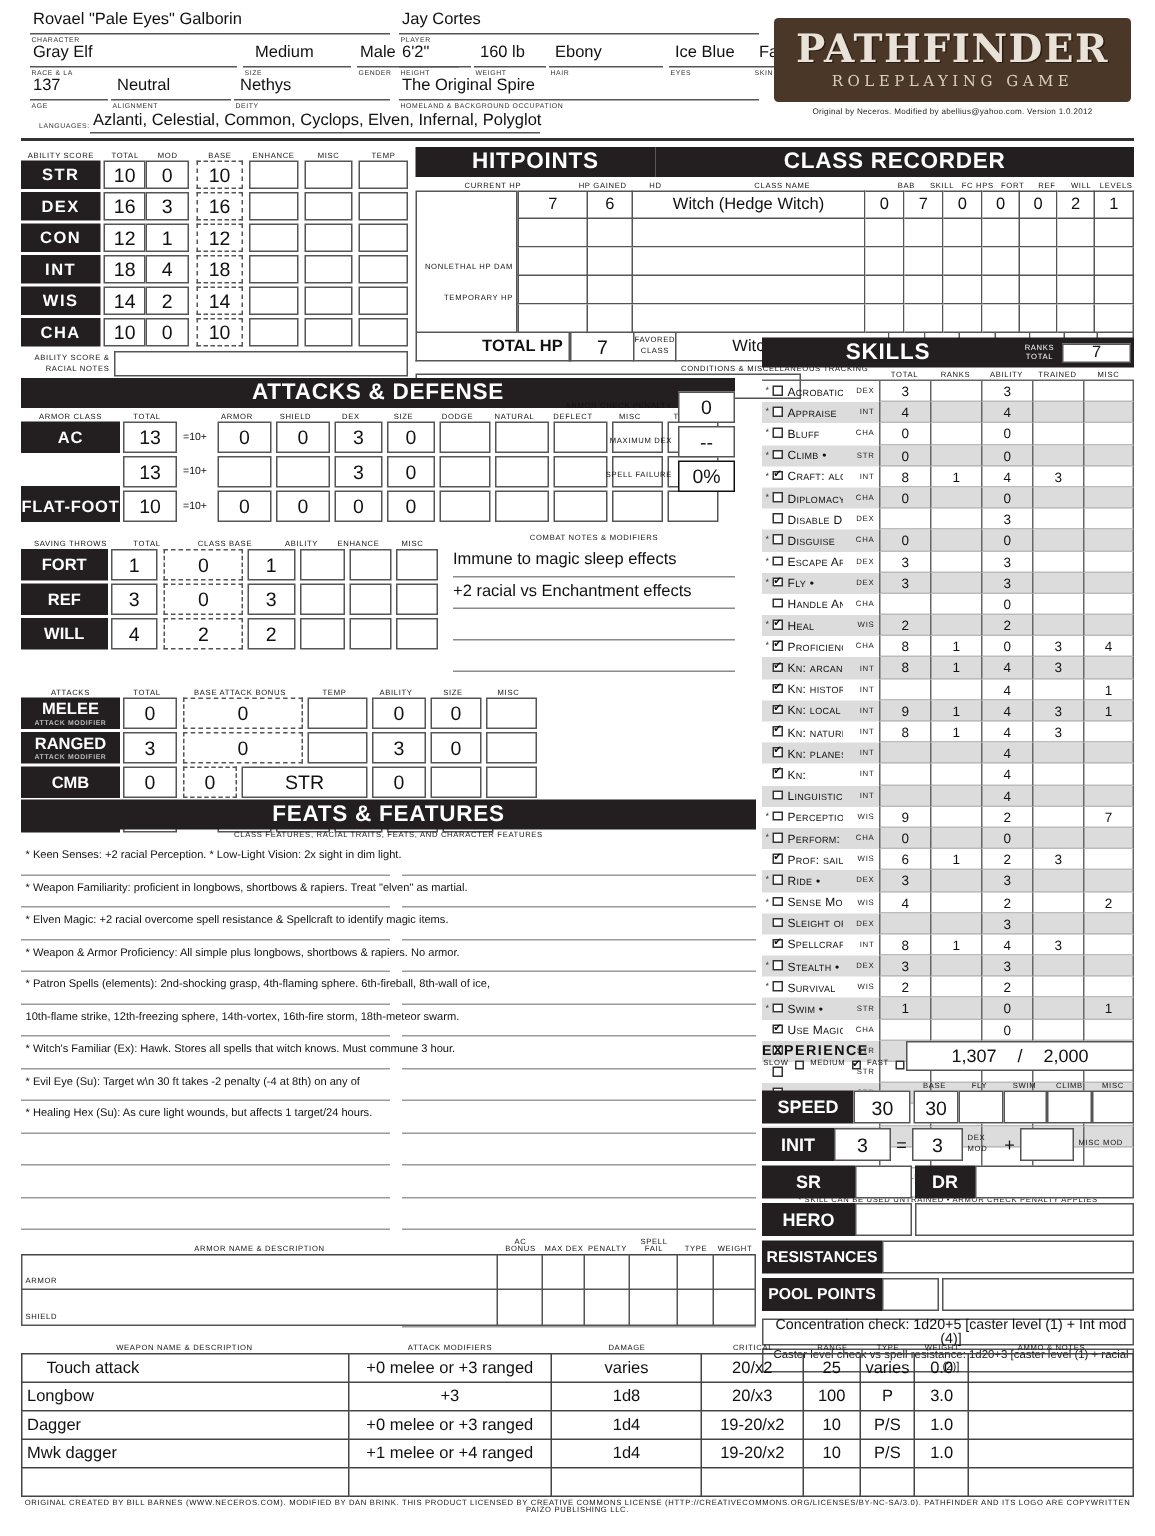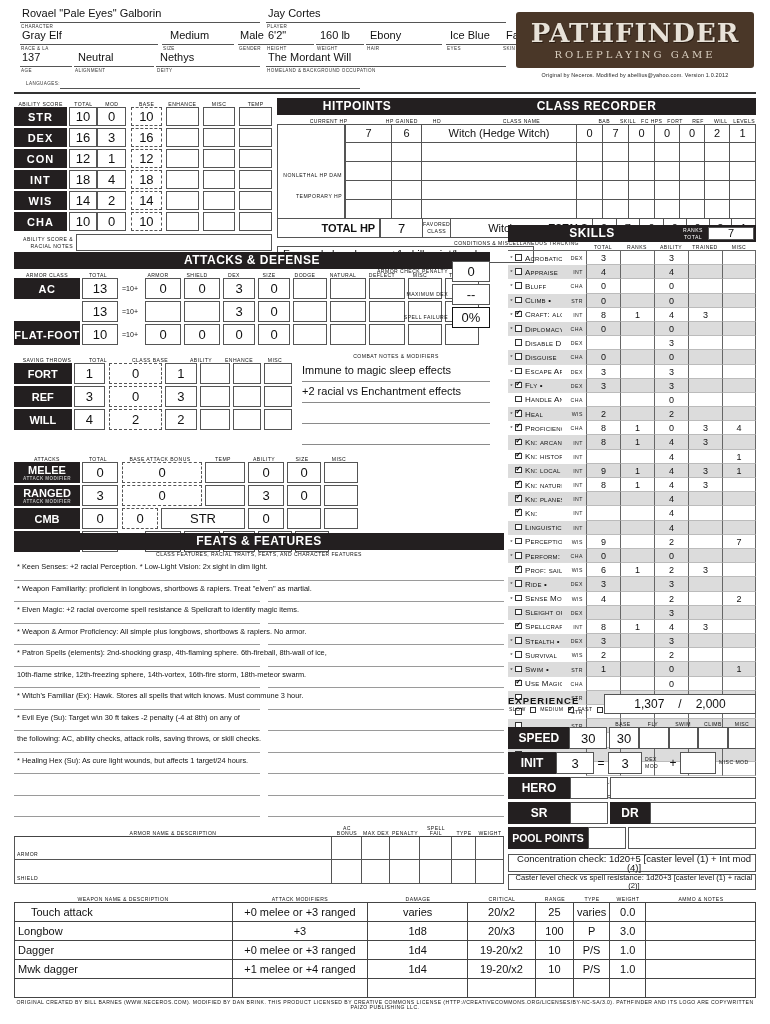--- a/index.html
+++ b/index.html
@@ -11,21 +11,21 @@
     color:#111;
     font-size:9px;
     overflow:hidden;
   }
   .sheet { position:relative; width:770px; height:1024px; padding:0; }
 
   
   .bar {
     background:#231f20; color:#fff; text-align:center;
     font-weight:bold; letter-spacing:.5px;
-    font-size:12px; padding:2px 0 3px; line-height:1;
+    font-size:15px; padding:2px 0 3px; line-height:1;
   }
   .tiny { font-size:5.1px; letter-spacing:.45px; text-transform:uppercase; color:#111; line-height:1; }
   .tinyc { font-size:5.1px; letter-spacing:.45px; text-transform:uppercase; color:#111; text-align:center; line-height:1; }
   .cell { border:1px solid #555; background:#fff; text-align:center;
           font-size:13px; line-height:1; display:flex; align-items:center; justify-content:center; }
   .cell.dash { border-style:dashed; }
   .lbl { background:#231f20; color:#fff; font-weight:bold; text-align:center;
          display:flex; flex-direction:column; align-items:center; justify-content:center; }
   .hr { border:0; border-top:1px solid #8a8a8a; margin:0; }
 
@@ -132,25 +132,26 @@
     <div class="flab" style="left:21px;top:68px;">AGE</div>
 
     <div class="fval" style="left:78px;top:52px;">Neutral</div>
     <div class="fline" style="left:74px;top:66px;width:80px;"></div>
     <div class="flab" style="left:75px;top:68px;">ALIGNMENT</div>
 
     <div class="fval" style="left:160px;top:52px;">Nethys</div>
     <div class="fline" style="left:156px;top:66px;width:104px;"></div>
     <div class="flab" style="left:157px;top:68px;">DEITY</div>
 
-    <div class="fval" style="left:268px;top:52px;">The Mordant Will</div>
+    <div class="fval" style="left:268px;top:52px;">The Original Spire</div>
     <div class="fline" style="left:266px;top:66px;width:240px;"></div>
     <div class="flab" style="left:267px;top:68px;">HOMELAND &amp; BACKGROUND OCCUPATION</div>
 
     <div class="flab" style="left:26px;top:81px;">LANGUAGES:</div>
+    <div class="fval" style="left:62px;top:75px;">Azlanti, Celestial, Common, Cyclops, Elven, Infernal, Polyglot</div>
     <div class="fline" style="left:60px;top:88px;width:300px;"></div>
 
     <div class="logo">
       <div class="l1">PATHFINDER</div>
       <div class="l2">ROLEPLAYING GAME</div>
     </div>
     <div class="logocap">Original by Neceros. Modified by abellius@yahoo.com. Version 1.0.2012</div>
   </div>
   <div class="hr" style="position:absolute;left:14px;top:92px;width:742px;border-top:2px solid #333;"></div>
 
@@ -593,24 +594,20 @@
           </div>
           <div class="ftrow">
             <div class="txt">* Witch's Familiar (Ex): Hawk. Stores all spells that witch knows. Must commune 3 hour.</div>
             <div class="rule"></div>
           </div>
           <div class="ftrow">
             <div class="txt">* Evil Eye (Su): Target w\n 30 ft takes -2 penalty (-4 at 8th) on any of</div>
             <div class="rule"></div>
           </div>
           <div class="ftrow">
-            <div class="txt">the following: AC, ability checks, attack rolls, saving throws, or skill checks.</div>
-            <div class="rule"></div>
-          </div>
-          <div class="ftrow">
             <div class="txt">* Healing Hex (Su): As cure light wounds, but affects 1 target/24 hours.</div>
             <div class="rule"></div>
           </div>
           <div class="ftrow">
             <div class="txt"></div>
             <div class="rule"></div>
           </div>
           <div class="ftrow">
             <div class="txt"></div>
             <div class="rule"></div>
@@ -1163,37 +1160,43 @@
       <div style="width:14px;text-align:center;font-size:12px;">=</div>
       <div class="cell" style="width:34px;height:22px;">3</div>
       <div class="tiny" style="width:24px;padding-left:3px;line-height:1.4;">DEX MOD</div>
       <div style="width:14px;text-align:center;font-size:12px;">+</div>
       <div class="cell" style="width:36px;height:22px;"></div>
       <div class="tiny" style="flex:1;padding-left:3px;line-height:1.4;">MISC MOD</div>
     </div>
 
     <div style="display:flex;height:22px;margin-bottom:3px;">
       <div class="lbl" style="width:62px;font-size:12px;">
-          <span>HERO</span>
-        </div>
-      <div class="cell" style="width:38px;"></div>
-      <div class="cell" style="flex:1;margin-left:2px;"></div>
-    </div>
-
-    <div style="display:flex;height:22px;margin-bottom:3px;">
-      <div class="lbl" style="width:62px;font-size:12px;">
           <span>SR</span>
         </div>
       <div class="cell" style="width:38px;"></div>
       <div class="lbl" style="width:40px;margin-left:2px;font-size:12px;">
           <span>DR</span>
         </div>
       <div class="cell" style="flex:1;"></div>
     </div>
 
+    <div style="display:flex;height:22px;margin-bottom:3px;">
+      <div class="lbl" style="width:62px;font-size:12px;">
+          <span>HERO</span>
+        </div>
+      <div class="cell" style="width:38px;"></div>
+      <div class="cell" style="flex:1;margin-left:2px;"></div>
+    </div>
+
+    <div style="display:flex;height:22px;margin-bottom:3px;">
+      <div class="lbl" style="width:80px;font-size:10.5px;">
+          <span>RESISTANCES</span>
+        </div>
+      <div class="cell" style="flex:1;"></div>
+    </div>
 
     <div style="display:flex;height:22px;">
       <div class="lbl" style="width:80px;font-size:10.5px;">
           <span>POOL POINTS</span>
         </div>
       <div class="cell" style="width:38px;"></div>
       <div class="cell" style="flex:1;margin-left:2px;"></div>
     </div>
 
     <div class="cell" style="height:18px;margin-top:5px;justify-content:flex-start;padding-left:4px;font-size:9.5px;">Concentration check: 1d20+5 [caster level (1) + Int mod (4)]</div>

